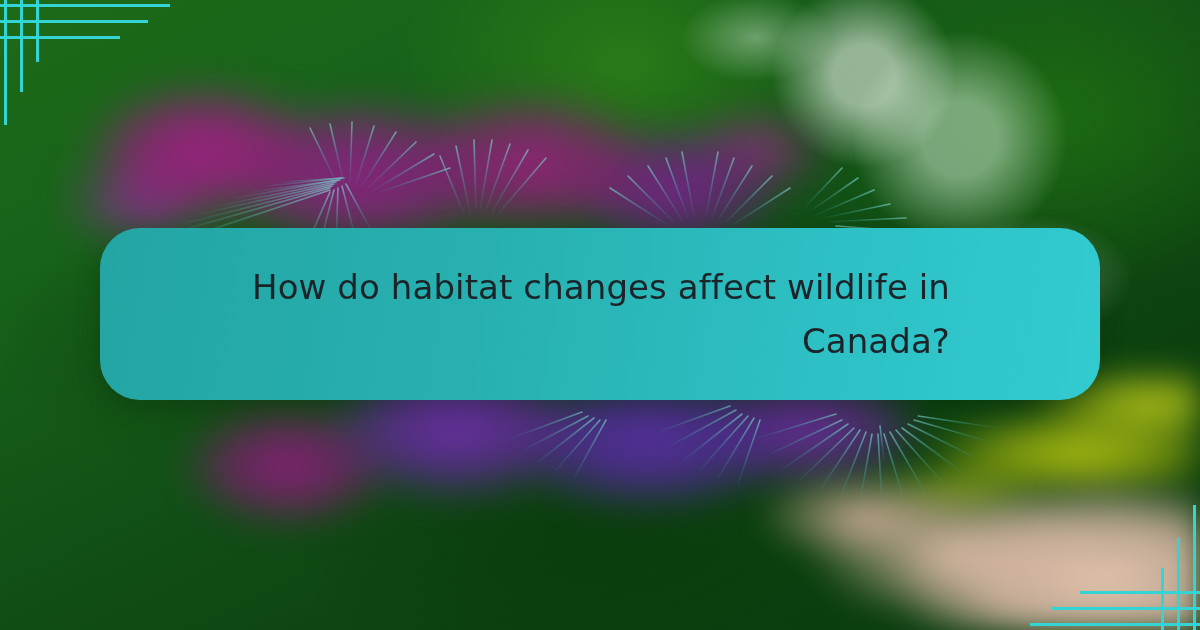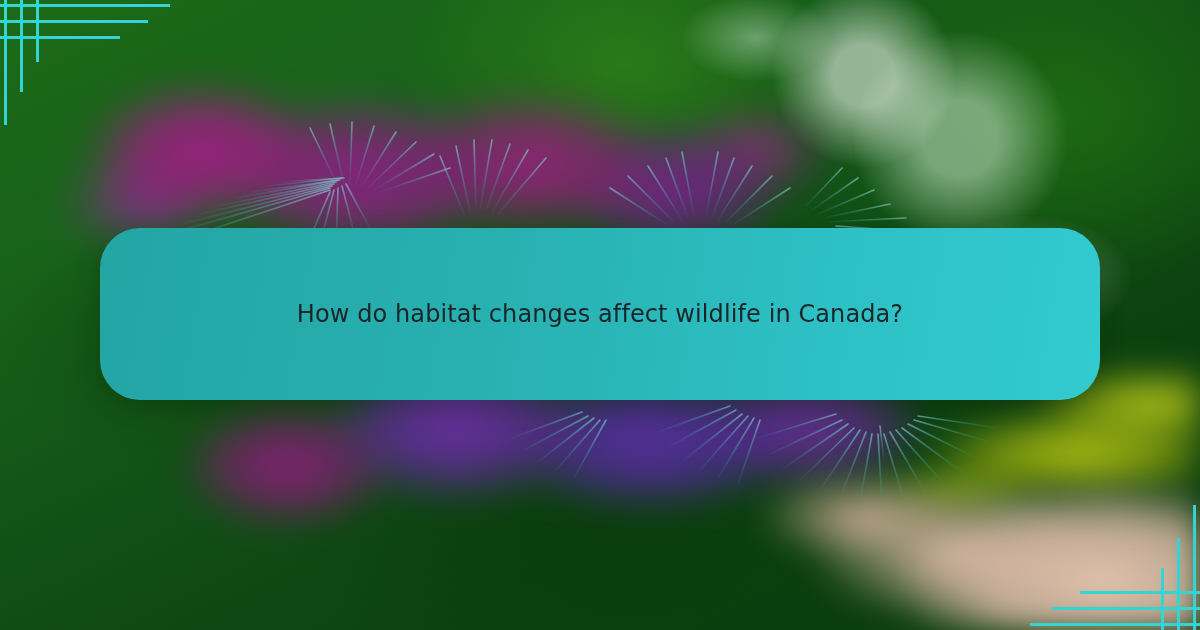--- a/index.html
+++ b/index.html
@@ -87,22 +87,22 @@
     height: 172px;
     border-radius: 40px;
     background: linear-gradient(100deg, #23a5a4 0%, #28b0b0 38%, #2dc0c4 72%, #32cbd0 100%);
     display: flex;
     align-items: center;
     justify-content: center;
     box-shadow: 0 6px 26px rgba(0,0,0,0.18);
   }
   .card-text {
     width: 700px;
-    text-align: center;
-    font-size: 24px;
+    text-align: right;
+    font-size: 34px;
     line-height: 1.6;
     color: #1b2429;
     font-weight: 400;
     letter-spacing: 0.1px;
   }
 </style>
 </head>
 <body>
 
 <div id="stage">

